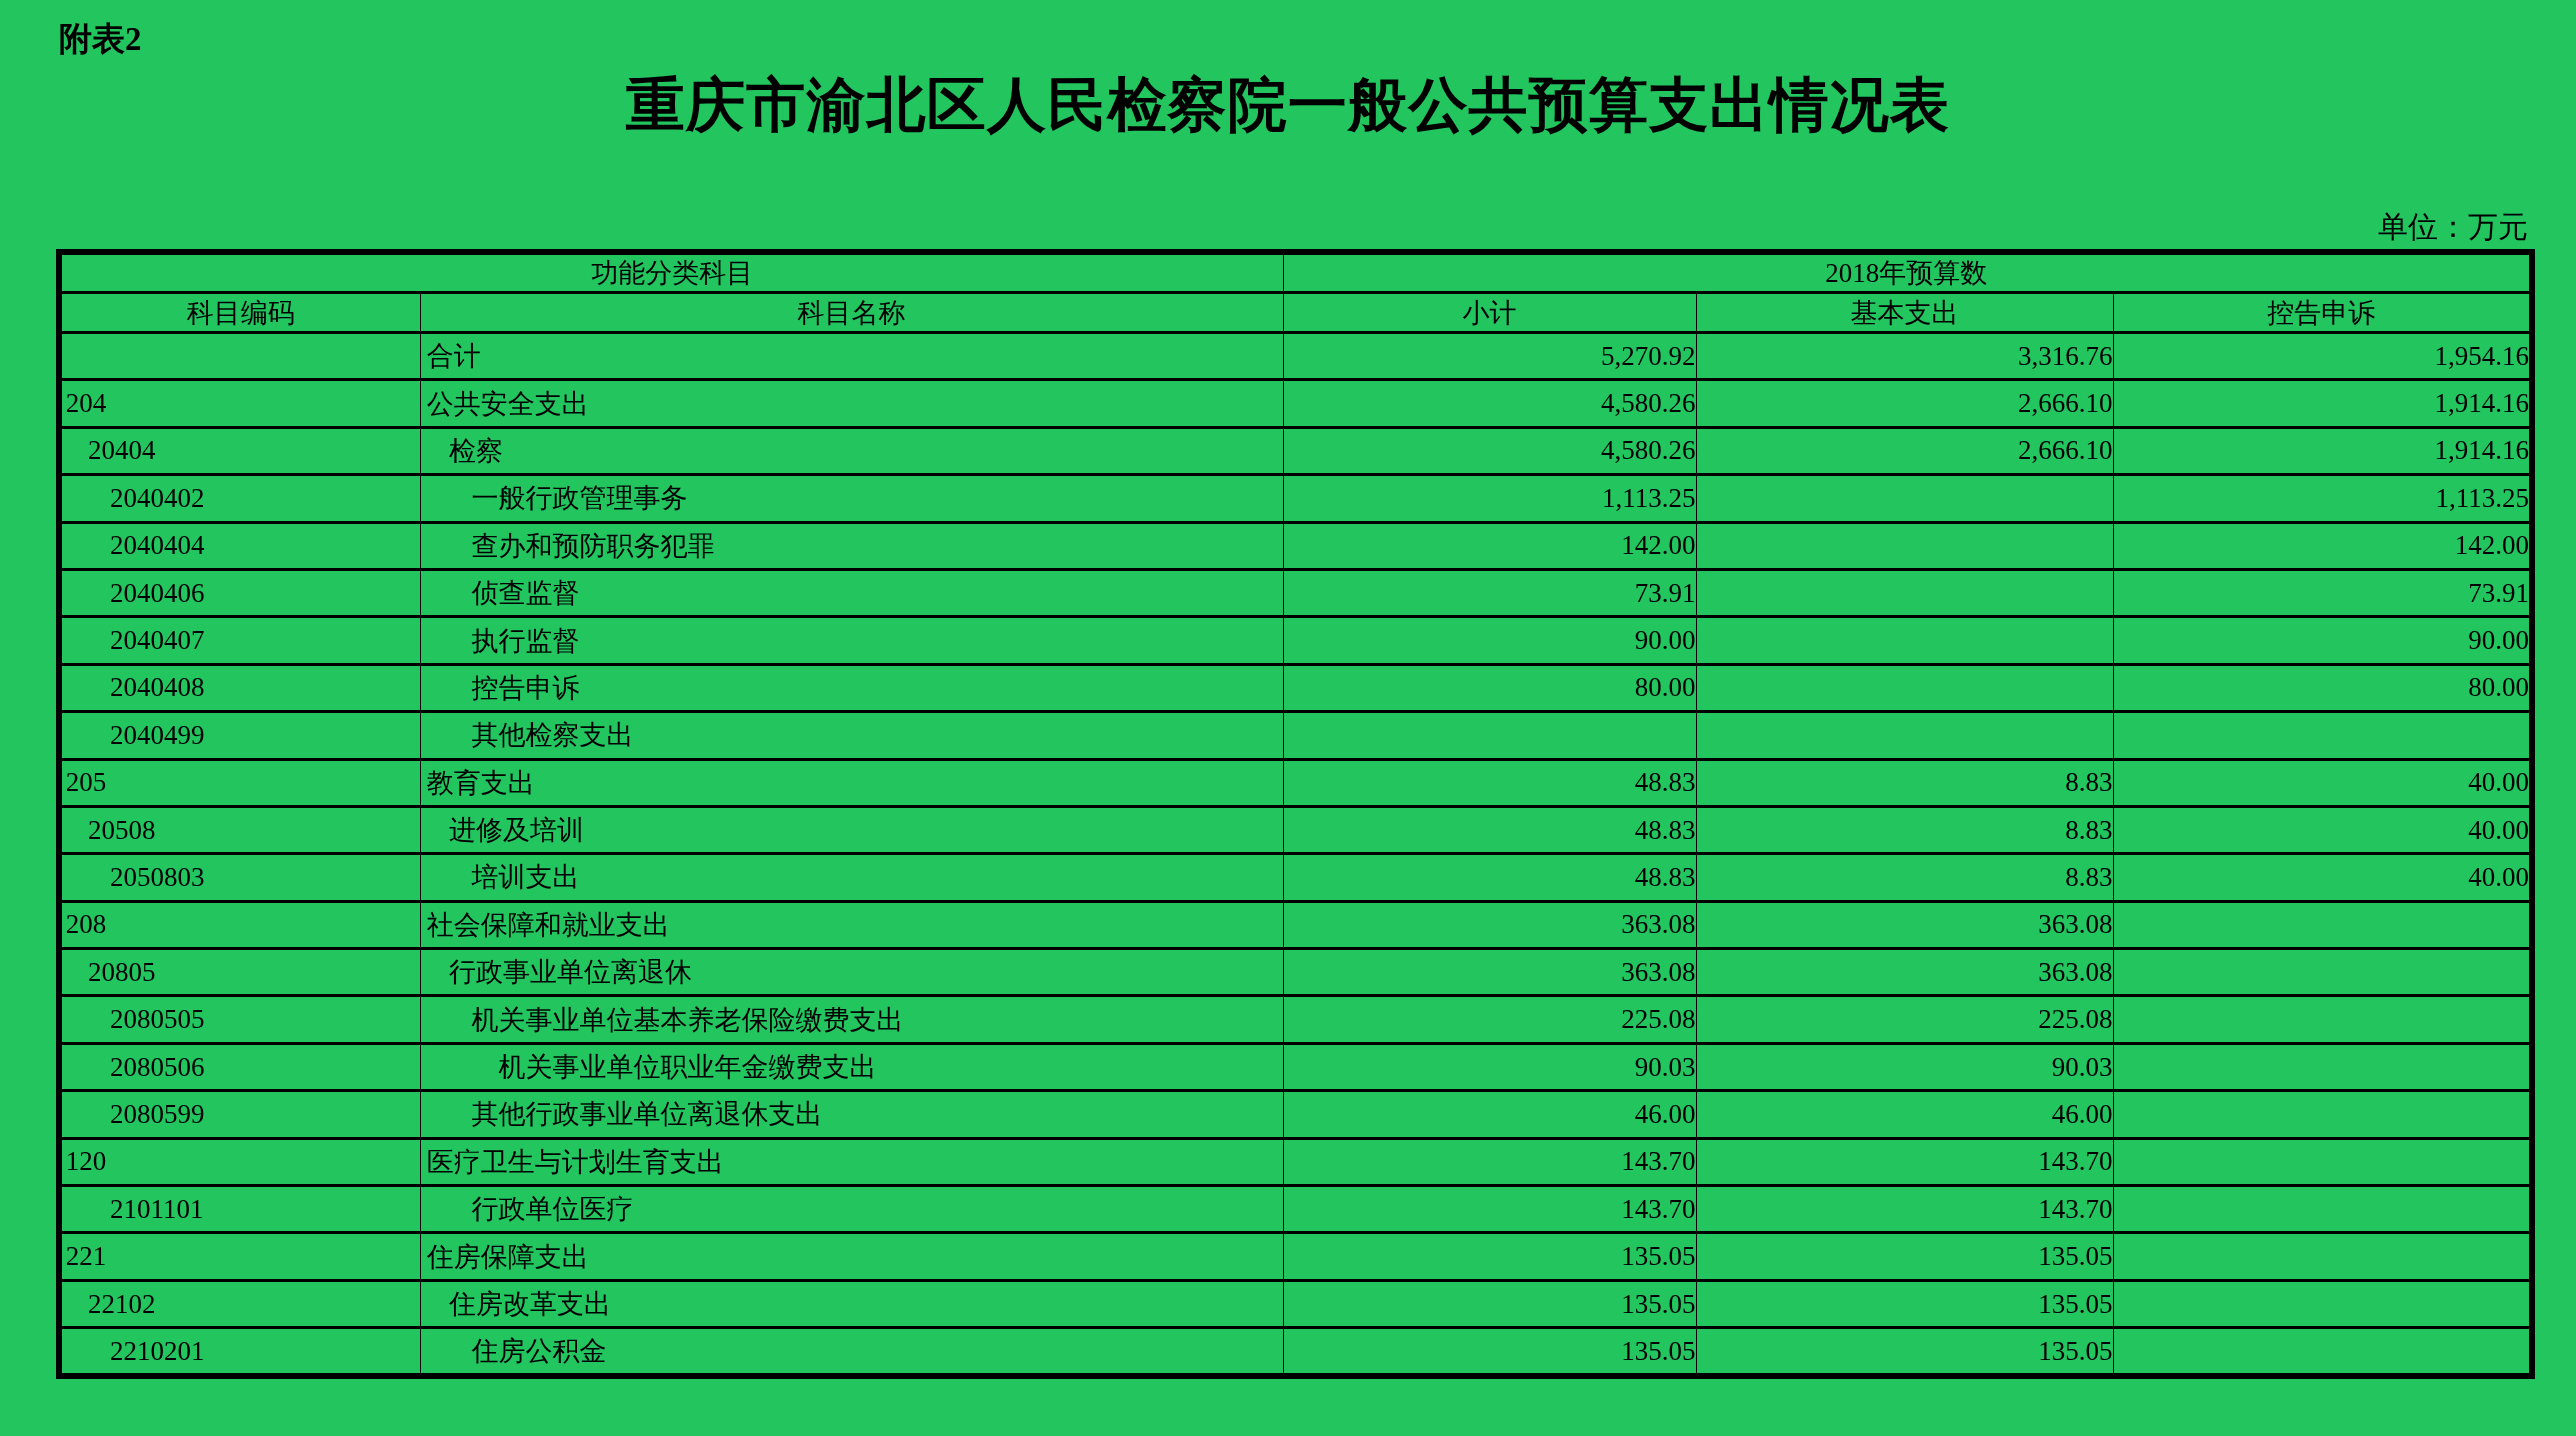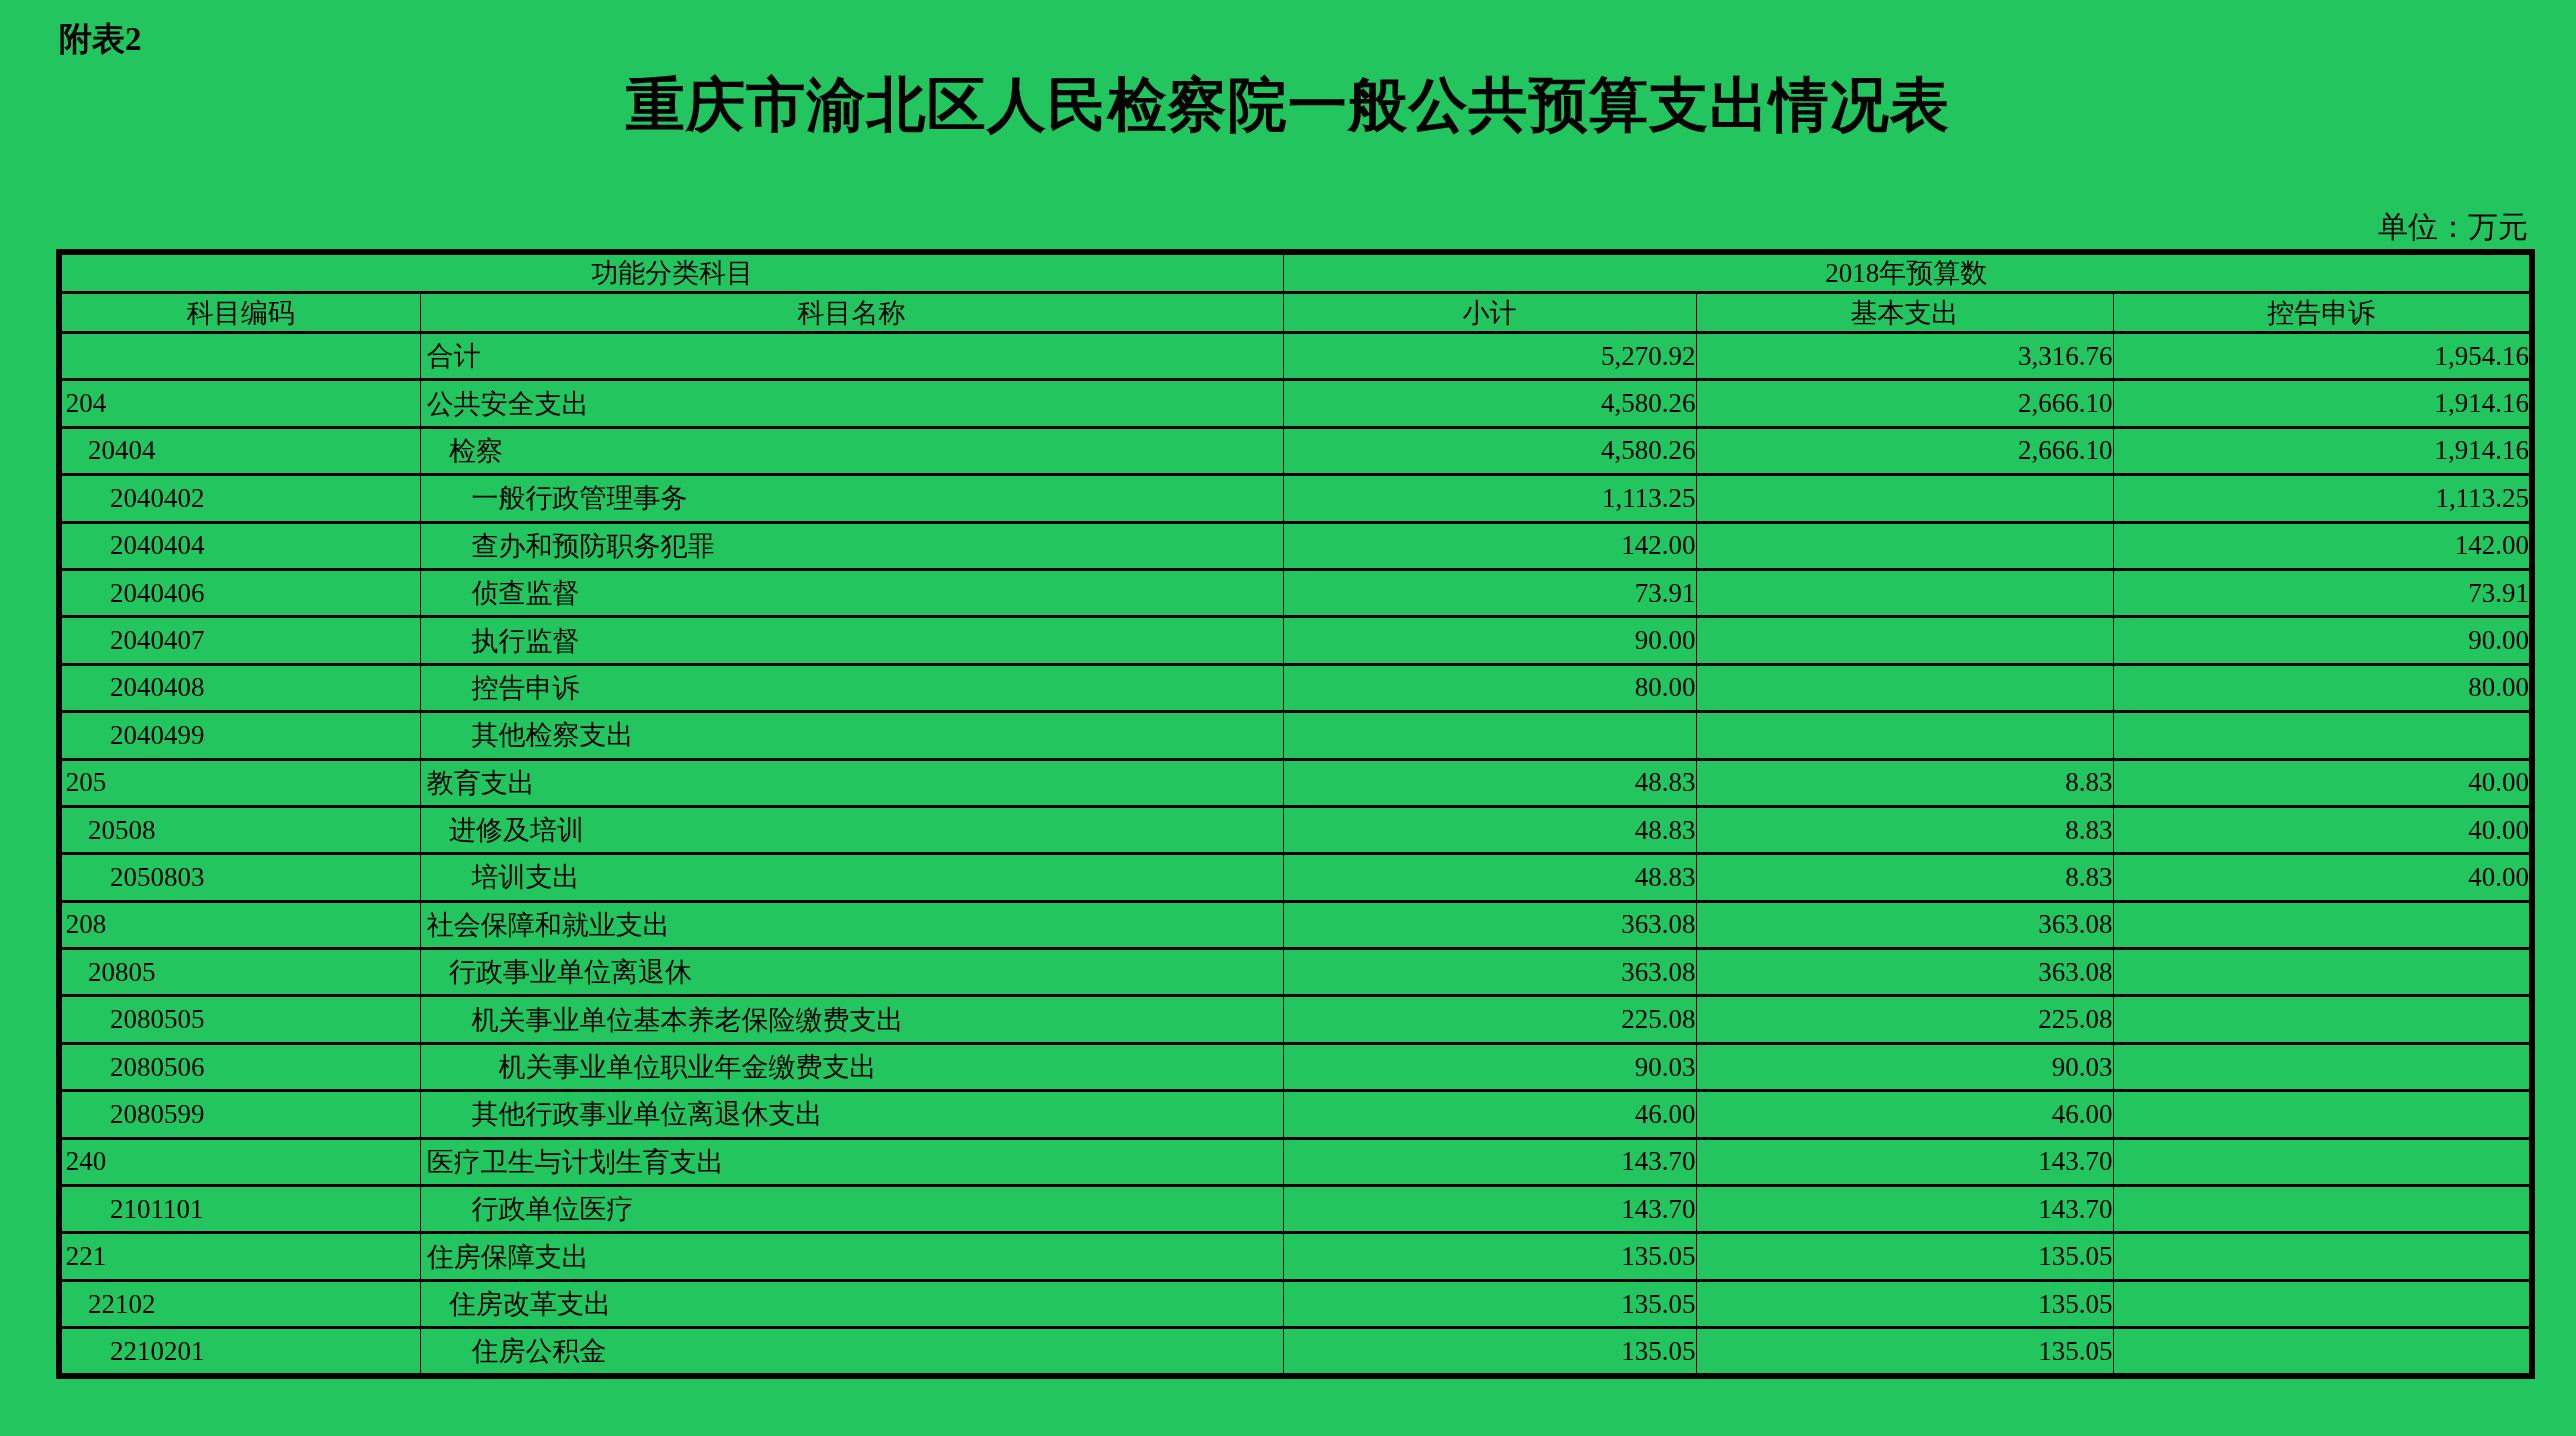--- a/index.html
+++ b/index.html
@@ -206,21 +206,21 @@
           <td class="num"></td>
         </tr>
         <tr>
           <td class="code" style="padding-left: 48px;">2080599</td>
           <td class="name" style="padding-left: 51px;">其他行政事业单位离退休支出</td>
           <td class="num">46.00</td>
           <td class="num">46.00</td>
           <td class="num"></td>
         </tr>
         <tr>
-          <td class="code" style="padding-left: 3.7px;">240</td>
+          <td class="code" style="padding-left: 3.7px;">120</td>
           <td class="name" style="padding-left: 6.2px;">医疗卫生与计划生育支出</td>
           <td class="num">143.70</td>
           <td class="num">143.70</td>
           <td class="num"></td>
         </tr>
         <tr>
           <td class="code" style="padding-left: 48px;">2101101</td>
           <td class="name" style="padding-left: 51px;">行政单位医疗</td>
           <td class="num">143.70</td>
           <td class="num">143.70</td>

